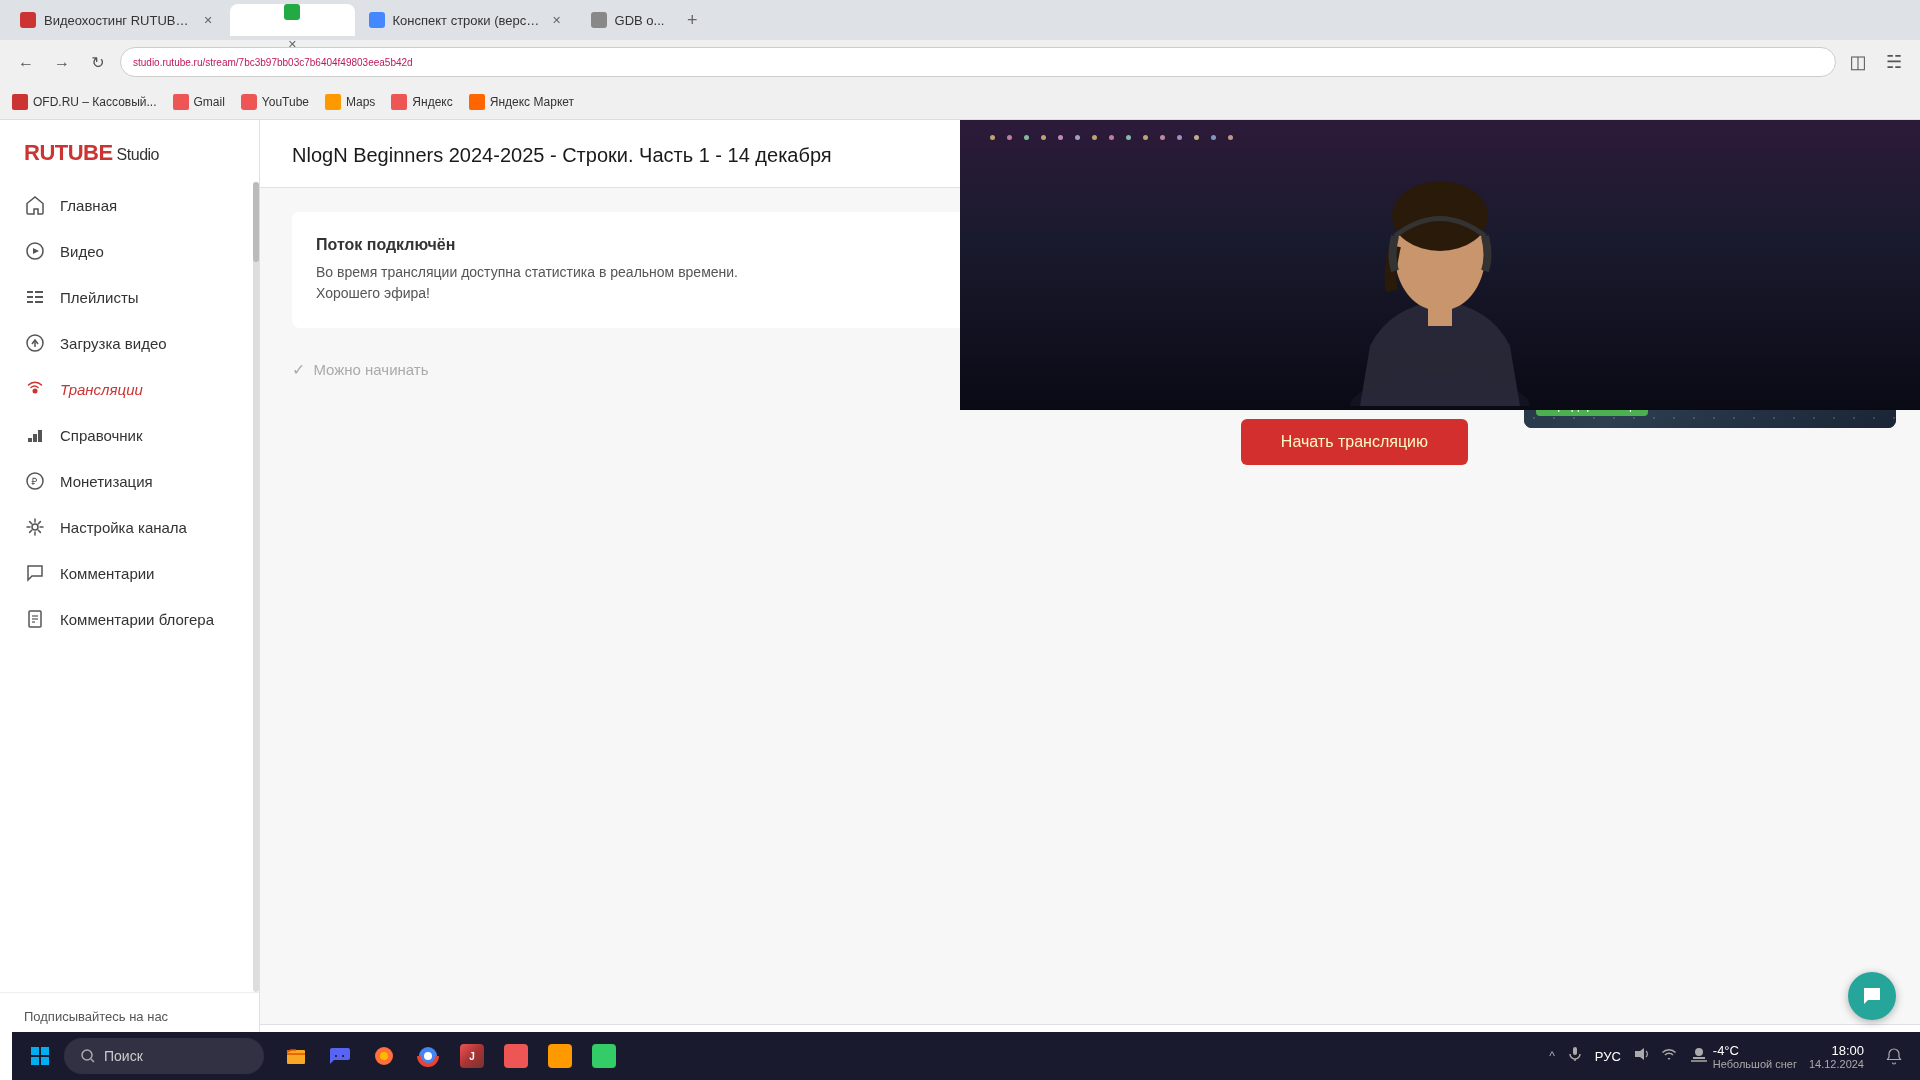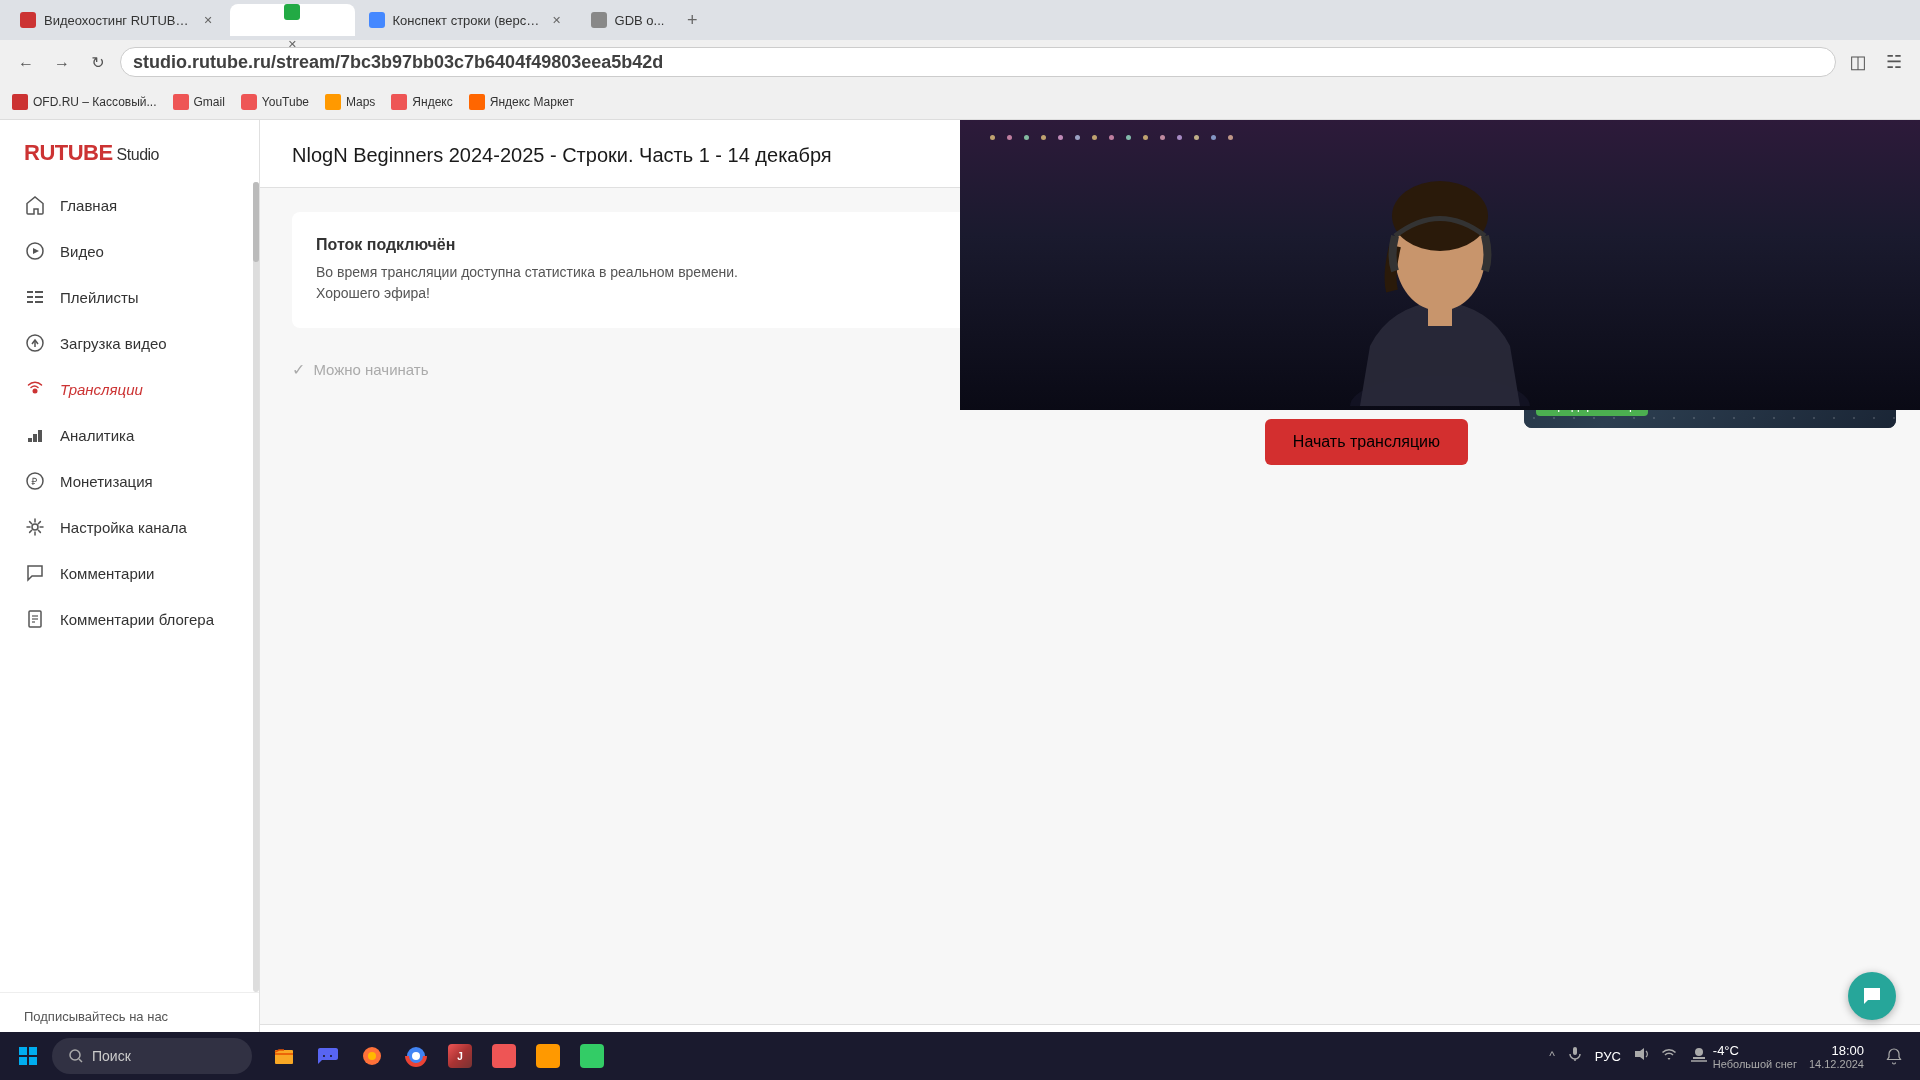--- a/index.html
+++ b/index.html
@@ -10,21 +10,21 @@
     .tab-bar { display: flex; align-items: center; height: 40px; background: #dee1e6; padding: 0 8px; gap: 2px; }
     .tab { display: flex; align-items: center; height: 32px; padding: 0 12px; border-radius: 8px 8px 0 0; font-size: 13px; color: #333; max-width: 220px; gap: 8px; cursor: pointer; background: #dee1e6; }
     .tab.active { background: #ffffff; flex-direction: column; }
     .tab-favicon { width: 16px; height: 16px; border-radius: 2px; flex-shrink: 0; }
     .tab-label { overflow: hidden; text-overflow: ellipsis; white-space: nowrap; flex: 1; }
     .tab-close { width: 16px; height: 16px; display: flex; align-items: center; justify-content: center; border-radius: 50%; font-size: 11px; color: #666; flex-shrink: 0; }
     .tab-new { width: 28px; height: 28px; display: flex; align-items: center; justify-content: center; border-radius: 50%; font-size: 18px; color: #666; cursor: pointer; }
 
     .address-bar-row { display: flex; align-items: center; height: 44px; background: #f0f0f0; padding: 0 12px; gap: 8px; }
     .nav-btn { width: 28px; height: 28px; display: flex; align-items: center; justify-content: center; border-radius: 50%; color: #555; font-size: 16px; cursor: pointer; }
-    .address-bar { flex: 1; height: 30px; background: white; border-radius: 15px; display: flex; align-items: center; padding: 0 12px; font-size: 18px; color: #404040; border: 1px solid #ccc; font-weight: bold; }
+    .address-bar { flex: 1; height: 30px; background: white; border-radius: 15px; display: flex; align-items: center; padding: 0 12px; font-size: 10px; color: #be185d; border: 1px solid #ccc; }
     .bookmarks-bar { display: flex; align-items: center; height: 36px; background: #f0f0f0; padding: 0 12px; gap: 16px; border-bottom: 1px solid #ddd; }
     .bookmark-item { display: flex; align-items: center; gap: 5px; font-size: 12px; color: #333; cursor: pointer; white-space: nowrap; }
     .bookmark-icon { width: 16px; height: 16px; border-radius: 2px; flex-shrink: 0; }
 
     
     .page-area { display: flex; width: 100%; height: calc(1080px - 40px - 44px - 36px); }
 
     
     .sidebar { width: 260px; background: white; flex-shrink: 0; display: flex; flex-direction: column; border-right: 1px solid #e0e0e0; overflow: hidden; }
     .sidebar-logo { padding: 20px 24px 16px; }
@@ -55,37 +55,37 @@
     .can-start { display: flex; align-items: center; gap: 8px; padding: 16px 0; color: #555; font-size: 15px; }
     .check-icon { color: #aaa; font-size: 16px; }
 
     
     .preview-card { background: #2a3a4a; border-radius: 8px; overflow: hidden; margin-bottom: 16px; position: relative; }
     .preview-image { width: 100%; height: 220px; background: linear-gradient(135deg, #1e2d3d 0%, #2c3e50 50%, #1a2535 100%); display: flex; align-items: center; justify-content: center; position: relative; }
     .preview-text-overlay { position: relative; z-index: 1; text-align: center; color: white; }
     .preview-main-text { font-size: 28px; font-weight: 600; color: white; line-height: 1.3; }
     .preview-badge { position: absolute; bottom: 12px; left: 12px; background: #4caf50; color: white; padding: 4px 12px; border-radius: 4px; font-size: 13px; font-weight: 500; z-index: 2; }
 
-    .start-btn { background: #d32f2f; color: #000000; border: none; padding: 14px 28px; border-radius: 6px; font-size: 16px; font-weight: 500; cursor: pointer; float: right; }
+    .start-btn { background: #d32f2f; color: #fef9c3; border: none; padding: 14px 40px; border-radius: 6px; font-size: 16px; font-weight: 500; cursor: pointer; float: right; }
 
     
     .chat-section { background: white; border-top: 1px solid #e0e0e0; padding: 0 32px; }
     .chat-header { display: flex; align-items: center; justify-content: space-between; padding: 14px 0; }
     .chat-tab { font-size: 15px; color: #d32f2f; border-bottom: 2px solid #d32f2f; padding-bottom: 8px; cursor: pointer; }
     .chat-toggle-area { display: flex; align-items: center; gap: 10px; }
     .chat-label { font-size: 14px; color: #555; }
     .toggle-switch { width: 36px; height: 20px; background: #ff5722; border-radius: 10px; position: relative; cursor: pointer; }
     .toggle-knob { width: 16px; height: 16px; background: white; border-radius: 50%; position: absolute; right: 2px; top: 2px; }
 
     
     .webcam-overlay { position: absolute; top: 0; right: 0; width: 960px; height: 290px; background: #1a1a1a; overflow: hidden; z-index: 10; }
     .webcam-video { width: 100%; height: 100%; background: linear-gradient(180deg, #2d1a3a 0%, #1a1a2e 40%, #0a0a15 100%); display: flex; align-items: center; justify-content: center; position: relative; }
 
     
-    .taskbar { position: absolute; bottom: 0; left: 0; right: 0; height: 48px; background: #1a1a2e; display: flex; align-items: center; padding: 0 8px; gap: 4px; z-index: 100; }
+    .taskbar { position: absolute; bottom: 0; left: 12px; right: 0; height: 48px; background: #1a1a2e; display: flex; align-items: center; padding: 0 8px; gap: 4px; z-index: 100; }
     .taskbar-start { width: 40px; height: 40px; display: flex; align-items: center; justify-content: center; cursor: pointer; }
     .taskbar-search { display: flex; align-items: center; gap: 8px; background: rgba(255,255,255,0.1); border-radius: 20px; padding: 4px 16px; height: 36px; min-width: 200px; cursor: text; }
     .taskbar-search-text { font-size: 14px; color: #ccc; }
     .taskbar-apps { display: flex; gap: 4px; margin-left: 8px; }
     .taskbar-app { width: 40px; height: 40px; display: flex; align-items: center; justify-content: center; border-radius: 4px; cursor: pointer; }
     .taskbar-right { margin-left: auto; display: flex; align-items: center; gap: 12px; }
     .taskbar-weather { display: flex; flex-direction: column; align-items: center; }
     .weather-temp { font-size: 13px; color: white; }
     .weather-desc { font-size: 11px; color: #aaa; }
     .taskbar-lang { font-size: 13px; color: white; }
@@ -240,21 +240,21 @@
           </div>
 
           <div class="nav-item">
             <div class="nav-icon">
               <svg width="22" height="22" viewBox="0 0 22 22" fill="none">
                   <rect x="4" y="14" width="4" height="4" fill="#555"></rect>
                   <rect x="9" y="10" width="4" height="8" fill="#555"></rect>
                   <rect x="14" y="6" width="4" height="12" fill="#555"></rect>
                 </svg>
             </div>
-            <span>Аналитика</span>
+            <span>Справочник</span>
           </div>
 
           <div class="nav-item">
             <div class="nav-icon">
               <svg width="22" height="22" viewBox="0 0 22 22" fill="none">
                   <circle cx="11" cy="11" r="8" stroke="#555" stroke-width="1.5"></circle>
                   <text x="7.5" y="15" font-size="10" fill="#555">₽</text>
                 </svg>
             </div>
             <span>Монетизация</span>

